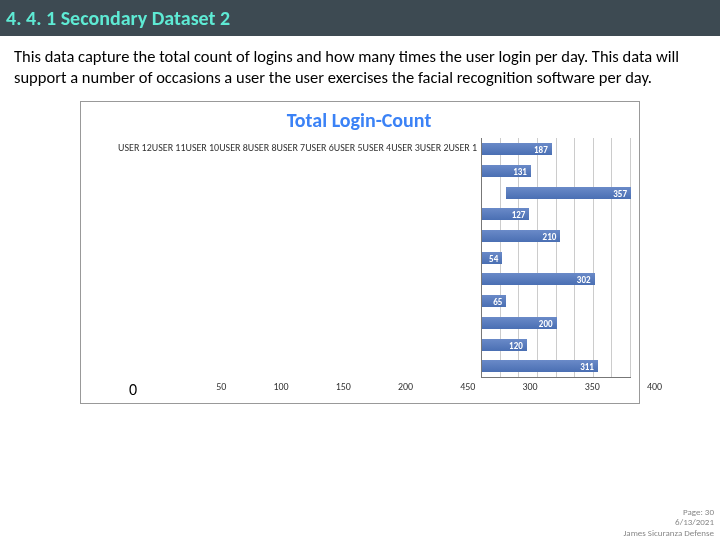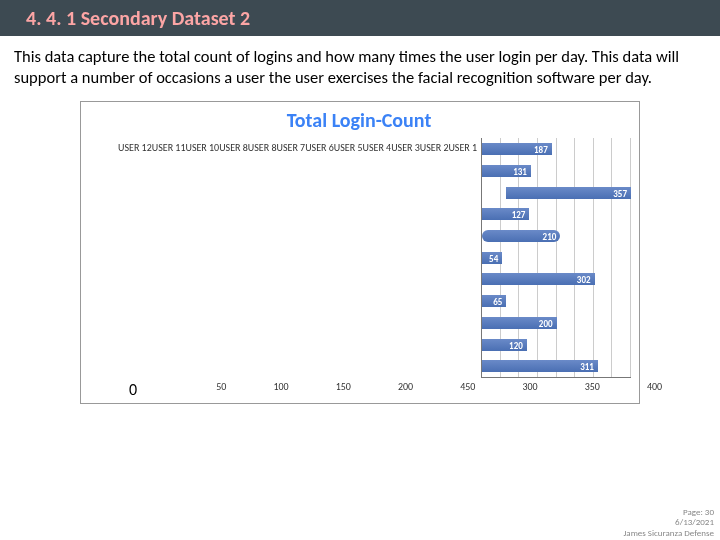--- a/index.html
+++ b/index.html
@@ -1,17 +1,17 @@
 <!DOCTYPE html>
 <html><head>
 <meta charset="utf-8">
 <style>
   * { box-sizing: border-box; margin: 0; padding: 0; }
   html, body { width: 720px; height: 540px; font-family: Calibri, Arial, sans-serif; background: #fff; color: #000; }
-  .header-band { background: #3d4a52; color: #fca5a5; padding: 6px 26px; font-weight: bold; font-size: 20px; }
+  .header-band { background: #3d4a52; color: #5eead4; padding: 6px 6px; font-weight: bold; font-size: 20px; }
   .body-text { padding: 10px 10px 0 14px; font-size: 16.5px; line-height: 1.25; }
   .body-text p { margin-bottom: 14px; }
   .chart-wrap { display: flex; justify-content: center; padding: 0 14px; }
   .chart-box { width: 560px; border: 1px solid #999; background: #fff; padding: 6px 8px 10px 6px; }
   .chart-title { text-align: center; font-weight: bold; font-size: 20px; color: #3b82f6; margin-bottom: 6px; }
   .plot-zone { display: flex; }
   .ylabels { display: flex; justify-content: space-around; text-align: right; font-size: 10px; color: #333; padding-right: 4px; height: 240px; margin-left: 31px; }
   .ylabels div { height: 20px; line-height: 20px; }
   .plot-area { position: relative; flex: 1; height: 240px; border-left: 1px solid #777; border-bottom: 1px solid #777; background: #fff; }
   .gridlines { position: absolute; inset: 0; display: flex; }
@@ -84,21 +84,21 @@
                 <div class="bar" style="width: 89.25%; margin-left: 24px;">
                   <span class="bar-label">357</span>
                 </div>
               </div>
               <div class="bar-slot">
                 <div class="bar" style="width: 31.75%;">
                   <span class="bar-label">127</span>
                 </div>
               </div>
               <div class="bar-slot">
-                <div class="bar" style="width: 52.5%; border-radius: 6px;">
+                <div class="bar" style="width: 52.5%;">
                   <span class="bar-label">210</span>
                 </div>
               </div>
               <div class="bar-slot">
                 <div class="bar" style="width: 13.5%;">
                   <span class="bar-label">54</span>
                 </div>
               </div>
               <div class="bar-slot">
                 <div class="bar" style="width: 75.5%;">

